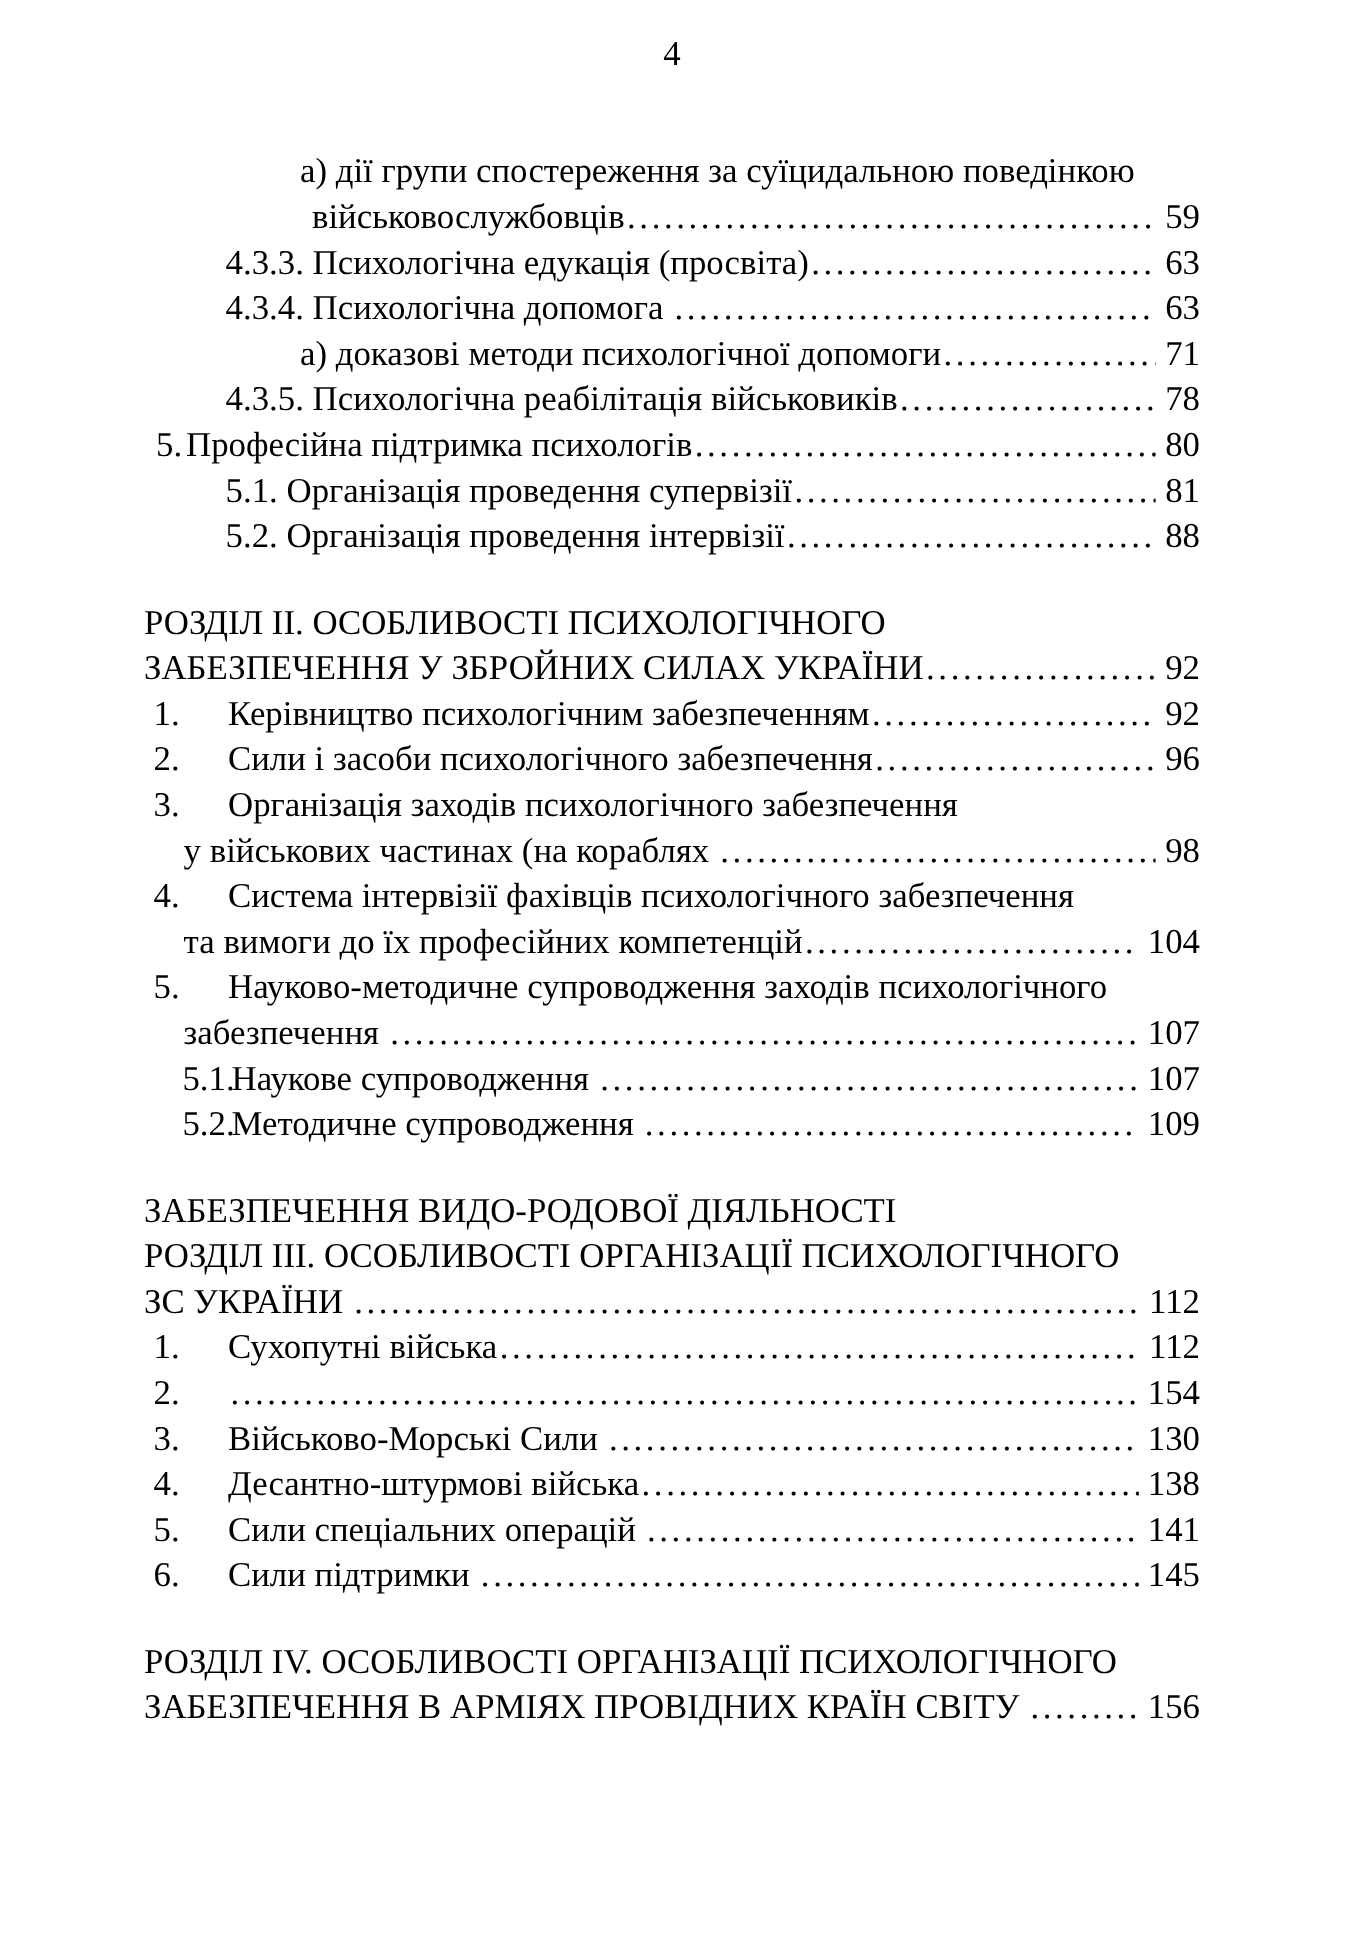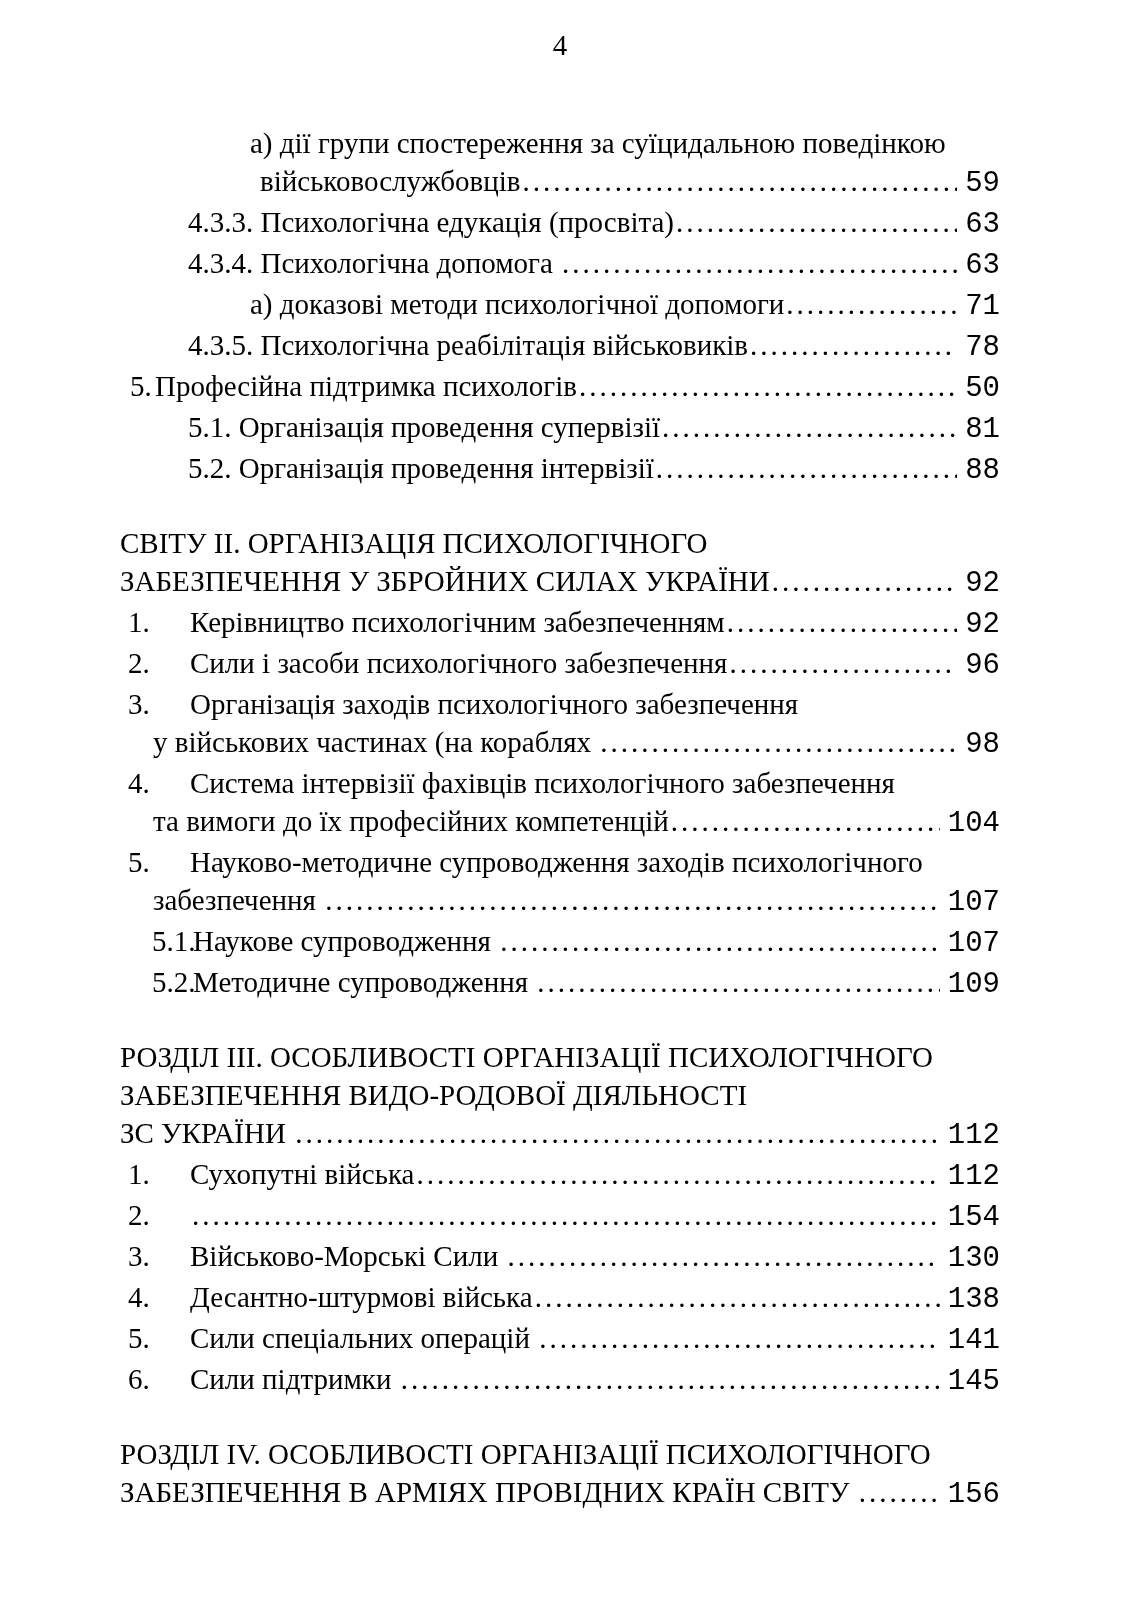--- a/index.html
+++ b/index.html
@@ -35,21 +35,21 @@
   .leader {
     flex: 1 1 auto;
     overflow: hidden;
     white-space: nowrap;
     padding-left: 2px;
   }
   .leader::before {
     content: "......................................................................................................................................";
     letter-spacing: 3px;
   }
-  .pg { flex: 0 0 auto; padding-left: 8px; font-family: Liberation Mono, monospace; }
+  .pg { flex: 0 0 auto; padding-left: 8px; }
 
   .lvl-chapter  { margin-left: 0; }
   .lvl-item     { margin-left: 8px; }
   .lvl-item .num  { width: 62px; }
   .lvl-item5    { margin-left: 10px; }
   .lvl-item5 .num { width: 25px; }
   .lvl-sub      { margin-left: 68px; }
   .lvl-subw     { margin-left: 32px; }
   .lvl-subw .num  { width: 41px; }
   .lvl-alpha    { margin-left: 130px; }
@@ -94,36 +94,36 @@
         </div>
         <div class="line lvl-sub">
           <span class="txt">4.3.5. Психологічна реабілітація військовиків</span>
           <span class="leader"></span>
           <span class="pg">78</span>
         </div>
         <div class="line lvl-item5">
           <span class="num">5.</span>
           <span class="txt">Професійна підтримка психологів</span>
           <span class="leader"></span>
-          <span class="pg">50</span>
+          <span class="pg">80</span>
         </div>
         <div class="line lvl-sub">
           <span class="txt">5.1. Організація проведення супервізії</span>
           <span class="leader"></span>
           <span class="pg">81</span>
         </div>
         <div class="line lvl-sub">
           <span class="txt">5.2. Організація проведення інтервізії</span>
           <span class="leader"></span>
           <span class="pg">88</span>
         </div>
       </div>
       <div class="section">
         <div class="line lvl-chapter">
-          <span class="txt">СВІТУ II. ОРГАНІЗАЦІЯ ПСИХОЛОГІЧНОГО</span>
+          <span class="txt">РОЗДІЛ II. ОСОБЛИВОСТІ ПСИХОЛОГІЧНОГО</span>
         </div>
         <div class="line lvl-chapter">
           <span class="txt">ЗАБЕЗПЕЧЕННЯ У ЗБРОЙНИХ СИЛАХ УКРАЇНИ</span>
           <span class="leader"></span>
           <span class="pg">92</span>
         </div>
         <div class="line lvl-item">
           <span class="num">1.</span>
           <span class="txt">Керівництво психологічним забезпеченням</span>
           <span class="leader"></span>
@@ -170,24 +170,24 @@
         </div>
         <div class="line lvl-subw">
           <span class="num">5.2.</span>
           <span class="txt">Методичне супроводження&nbsp;</span>
           <span class="leader"></span>
           <span class="pg">109</span>
         </div>
       </div>
       <div class="section">
         <div class="line lvl-chapter">
+          <span class="txt">ЗАБЕЗПЕЧЕННЯ ВИДО-РОДОВОЇ ДІЯЛЬНОСТІ</span>
+        </div>
+        <div class="line lvl-chapter">
           <span class="txt">РОЗДІЛ III. ОСОБЛИВОСТІ ОРГАНІЗАЦІЇ ПСИХОЛОГІЧНОГО</span>
-        </div>
-        <div class="line lvl-chapter">
-          <span class="txt">ЗАБЕЗПЕЧЕННЯ ВИДО-РОДОВОЇ ДІЯЛЬНОСТІ</span>
         </div>
         <div class="line lvl-chapter">
           <span class="txt">ЗС УКРАЇНИ&nbsp;</span>
           <span class="leader"></span>
           <span class="pg">112</span>
         </div>
         <div class="line lvl-item">
           <span class="num">1.</span>
           <span class="txt">Сухопутні війська</span>
           <span class="leader"></span>

